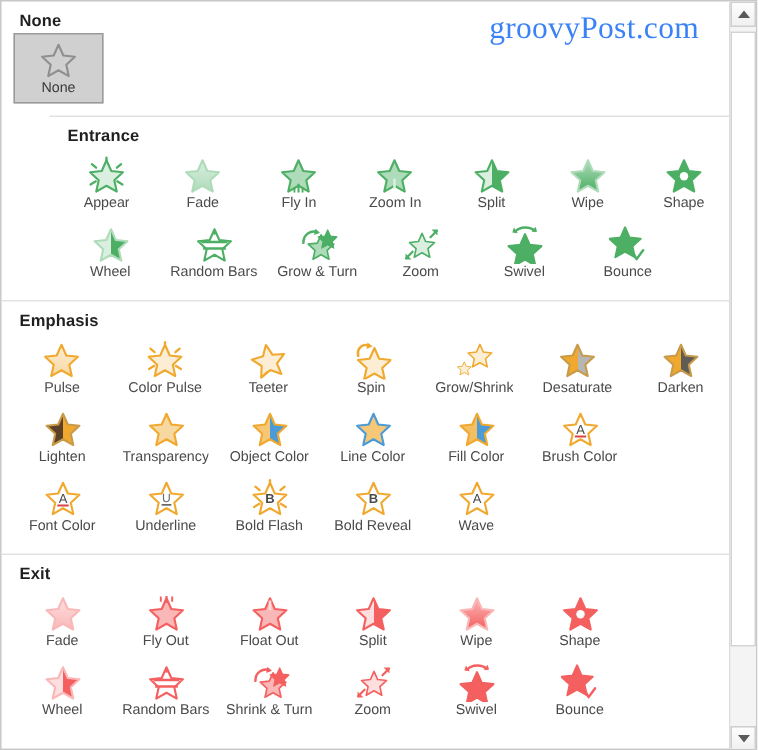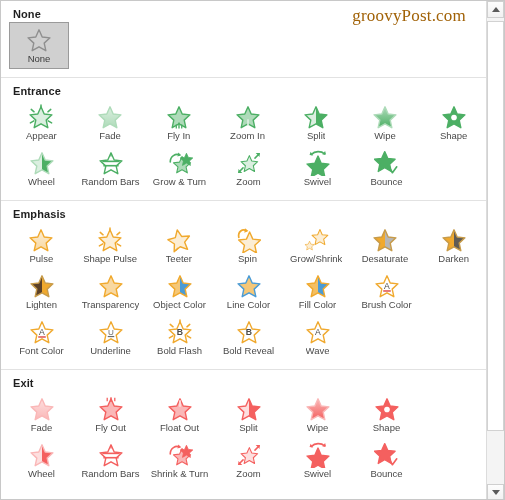--- a/index.html
+++ b/index.html
@@ -121,22 +121,22 @@
   }
   .none-tile .lbl { font-size: 9.5px; color: #3a3a3a; line-height: 11px; }
 
   .none-section { height: 76px; }
 
   
   .watermark {
     position: absolute;
     right: 22px; top: 5px;
     font-family: "Liberation Serif", serif;
-    font-size: 17px;
-    color: #a16207;
+    font-size: 21px;
+    color: #3b82f6;
     letter-spacing: 0.2px;
   }
 
   svg { display: block; }
 </style>
 </head>
 <body>
 
 <div id="gallery">
 
@@ -147,21 +147,21 @@
           <div class="section-title">None</div>
           <div class="none-tile">
             <div class="glyph">
               <svg width="26" height="26" viewBox="0 0 24 24">
                 <path d="M12 2.6 L14.95 9.2 L22.1 10.0 L16.8 14.9 L18.3 21.9 L12 18.3 L5.7 21.9 L7.2 14.9 L1.9 10.0 L9.05 9.2 Z" fill="none" stroke="#8f8f8f" stroke-width="1.3" stroke-linejoin="round"></path>
               </svg>
             </div>
             <div class="lbl">None</div>
           </div>
         </div>
-        <div class="section" style="padding-bottom: 6px;">
+        <div class="section" style="padding-bottom: 6px; margin-left: 32px;">
           <div class="section-title">Entrance</div>
           <div class="row">
             <div class="cell">
               <div class="glyph">
                 <svg width="26" height="26" viewBox="0 0 24 24">
                   <line x1="12" y1="1" x2="12" y2="4" stroke="#4CAF64" stroke-width="1.4" stroke-linecap="round"></line>
                   <line x1="3" y1="5" x2="5.6" y2="7.2" stroke="#4CAF64" stroke-width="1.4" stroke-linecap="round"></line>
                   <line x1="21" y1="5" x2="18.4" y2="7.2" stroke="#4CAF64" stroke-width="1.4" stroke-linecap="round"></line>
                   <line x1="2.2" y1="17.5" x2="5.4" y2="15.6" stroke="#4CAF64" stroke-width="1.4" stroke-linecap="round"></line>
                   <line x1="21.8" y1="17.5" x2="18.6" y2="15.6" stroke="#4CAF64" stroke-width="1.4" stroke-linecap="round"></line>
@@ -348,21 +348,21 @@
               <div class="glyph">
                 <svg width="26" height="26" viewBox="0 0 24 24">
                   <line x1="12" y1="1" x2="12" y2="4" stroke="#F0A92E" stroke-width="1.4" stroke-linecap="round"></line>
                   <line x1="3" y1="5" x2="5.6" y2="7.2" stroke="#F0A92E" stroke-width="1.4" stroke-linecap="round"></line>
                   <line x1="21" y1="5" x2="18.4" y2="7.2" stroke="#F0A92E" stroke-width="1.4" stroke-linecap="round"></line>
                   <line x1="2.2" y1="17.5" x2="5.4" y2="15.6" stroke="#F0A92E" stroke-width="1.4" stroke-linecap="round"></line>
                   <line x1="21.8" y1="17.5" x2="18.6" y2="15.6" stroke="#F0A92E" stroke-width="1.4" stroke-linecap="round"></line>
                   <path d="M12 2.6 L14.95 9.2 L22.1 10.0 L16.8 14.9 L18.3 21.9 L12 18.3 L5.7 21.9 L7.2 14.9 L1.9 10.0 L9.05 9.2 Z" fill="#fceed5" stroke="#F0A92E" stroke-width="1.3" stroke-linejoin="round"></path>
                 </svg>
               </div>
-              <div class="lbl">Shape Pulse</div>
+              <div class="lbl">Color Pulse</div>
             </div>
             <div class="cell">
               <div class="glyph">
                 <svg width="26" height="26" viewBox="0 0 24 24">
                   <g transform="rotate(-10 12 12)">
                     <path d="M12 2.6 L14.95 9.2 L22.1 10.0 L16.8 14.9 L18.3 21.9 L12 18.3 L5.7 21.9 L7.2 14.9 L1.9 10.0 L9.05 9.2 Z" fill="#fceed5" stroke="#F0A92E" stroke-width="1.3" stroke-linejoin="round"></path>
                   </g>
                   <path d="M9 21.5 L11 19.5" stroke="#F0A92E" stroke-width="1.3" stroke-linecap="round"></path>
                 </svg>
               </div>

